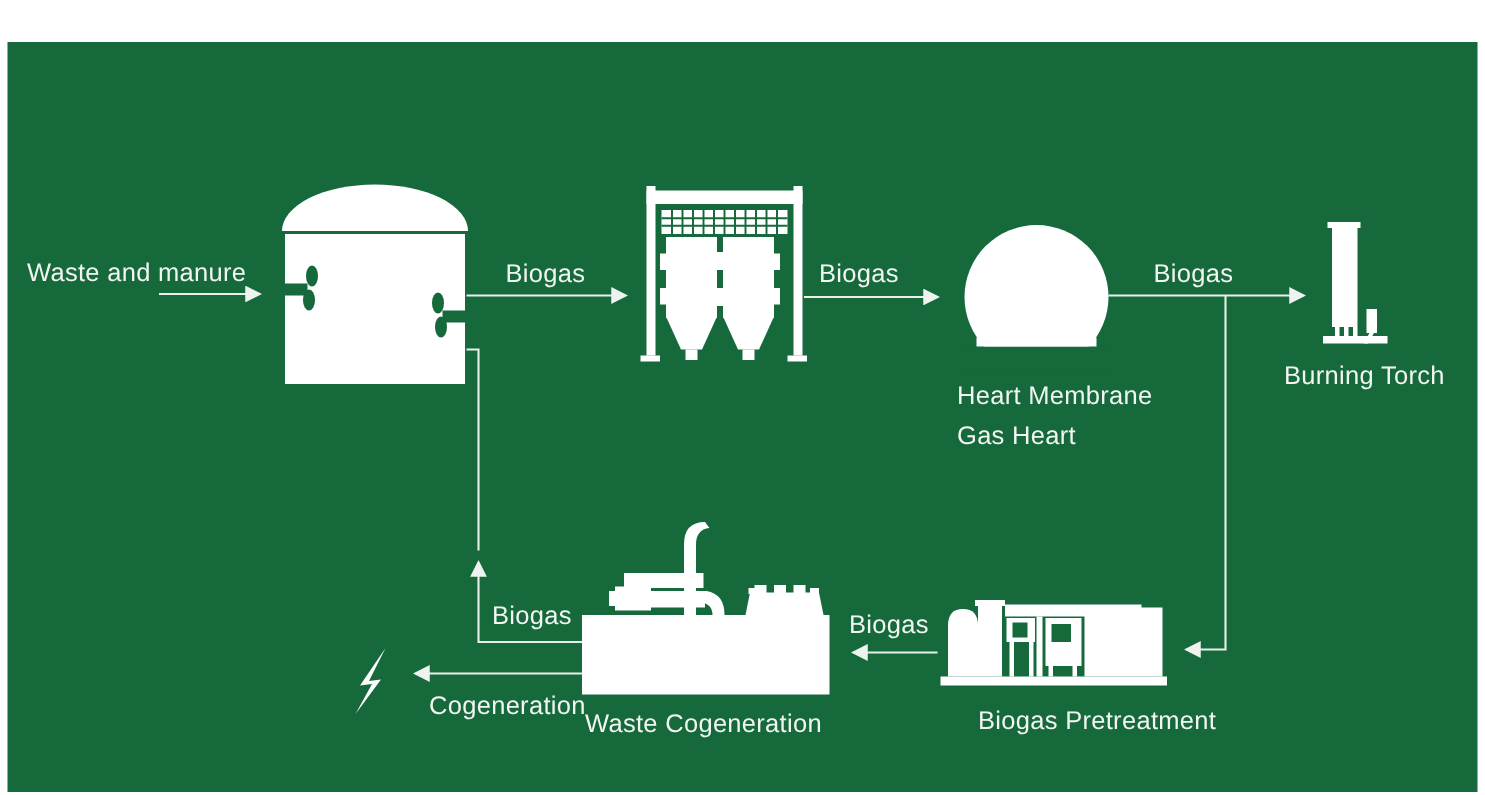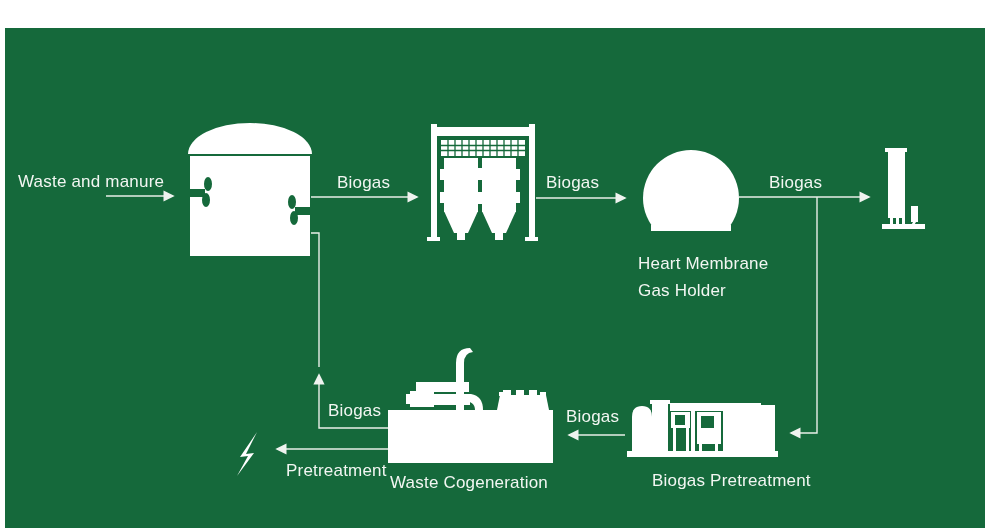--- a/index.html
+++ b/index.html
@@ -142,20 +142,21 @@
 
     <polygon class="s" points="257,422 240,447 248,446 237,466 254,443 246,444"></polygon>
   </svg>
 
   <div class="lbl" style="left:18px;top:162px">Waste and manure</div>
   <div class="lbl" style="left:337px;top:163px">Biogas</div>
   <div class="lbl" style="left:546px;top:163px">Biogas</div>
   <div class="lbl" style="left:769px;top:163px">Biogas</div>
   <div>
     <div class="lbl" style="left:638px;top:244px">Heart Membrane</div>
-    <div class="lbl" style="left:638px;top:271px">Gas Holder</div>
+    <div class="lbl" style="left:638px;top:271px">Gas Heart</div>
   </div>
+  <div class="lbl" style="left:856px;top:231px">Burning Torch</div>
   <div class="lbl" style="left:652px;top:461px">Biogas Pretreatment</div>
   <div class="lbl" style="left:390px;top:463px">Waste Cogeneration</div>
   <div class="lbl" style="left:566px;top:397px">Biogas</div>
   <div class="lbl" style="left:328px;top:391px">Biogas</div>
-  <div class="lbl" style="left:286px;top:451px">Pretreatment</div>
+  <div class="lbl" style="left:286px;top:451px">Cogeneration</div>
 </div>
 
 </body></html>

